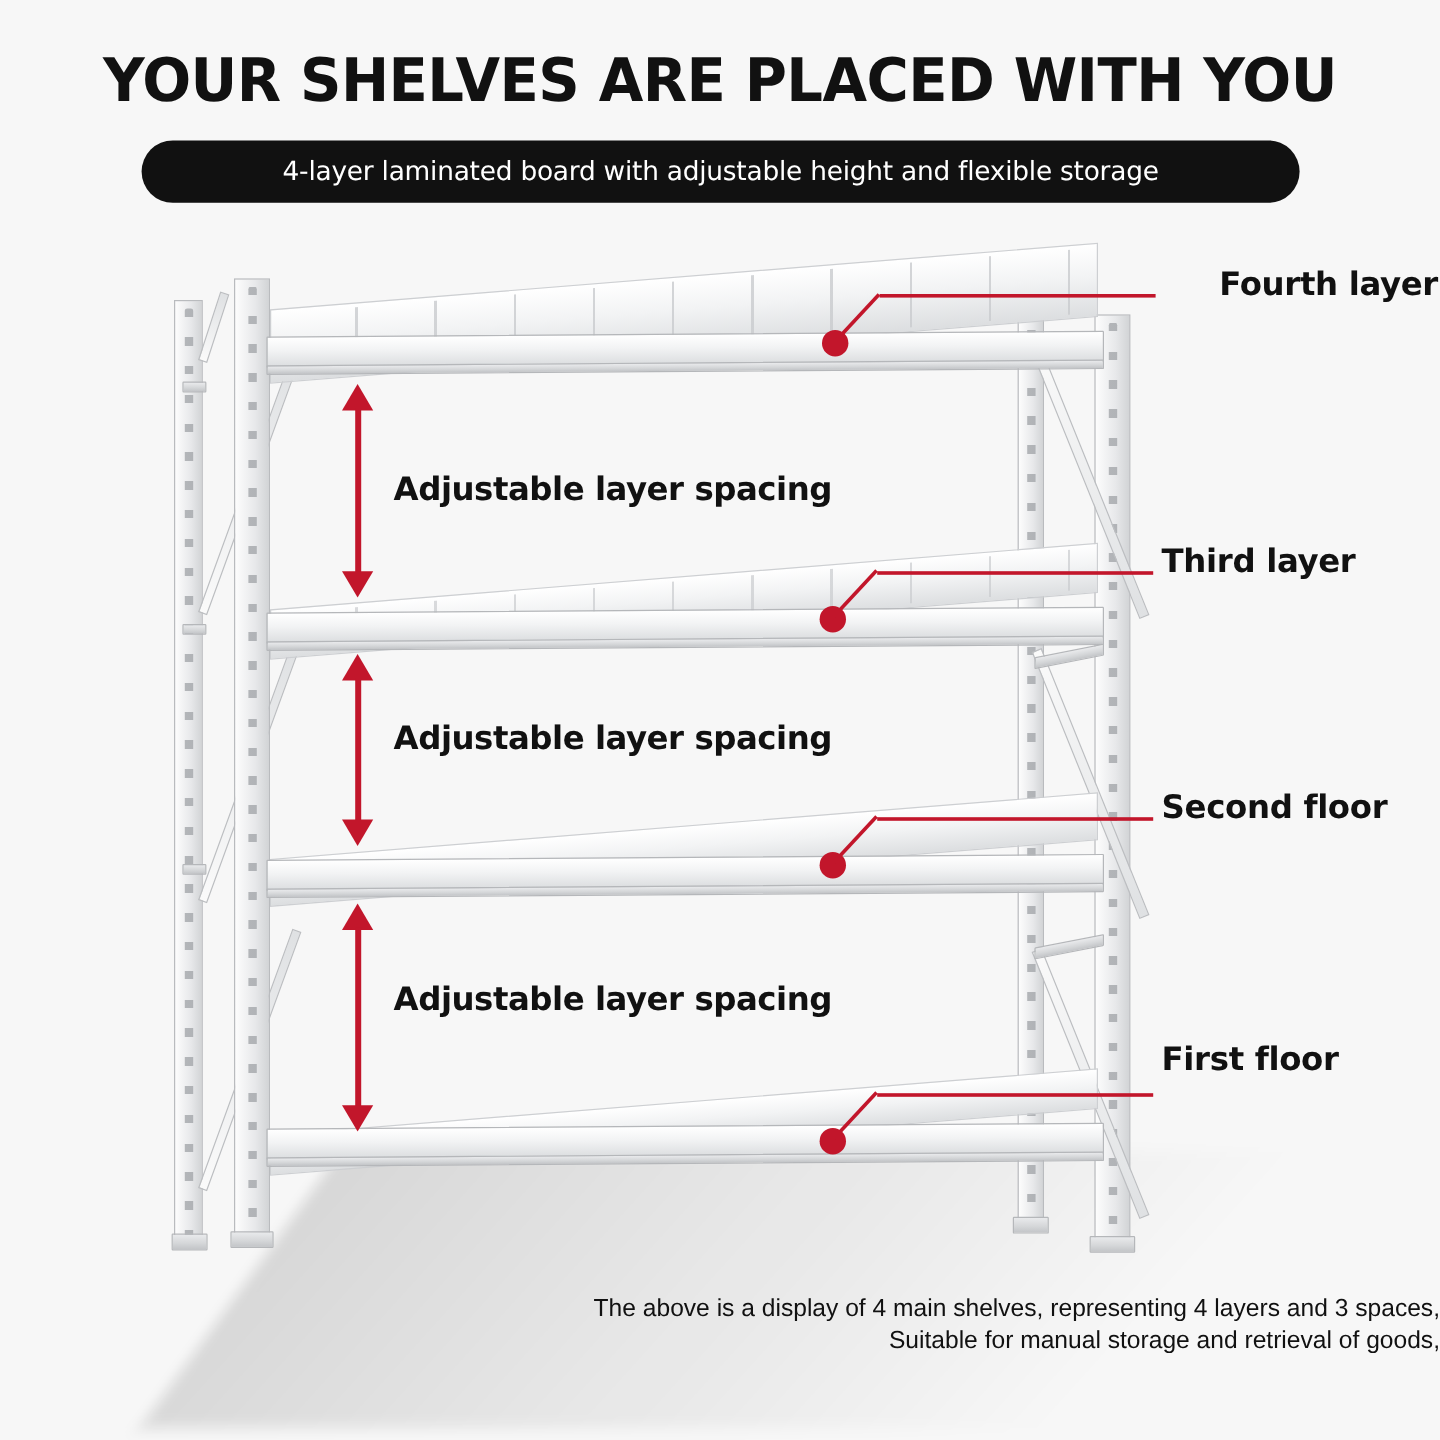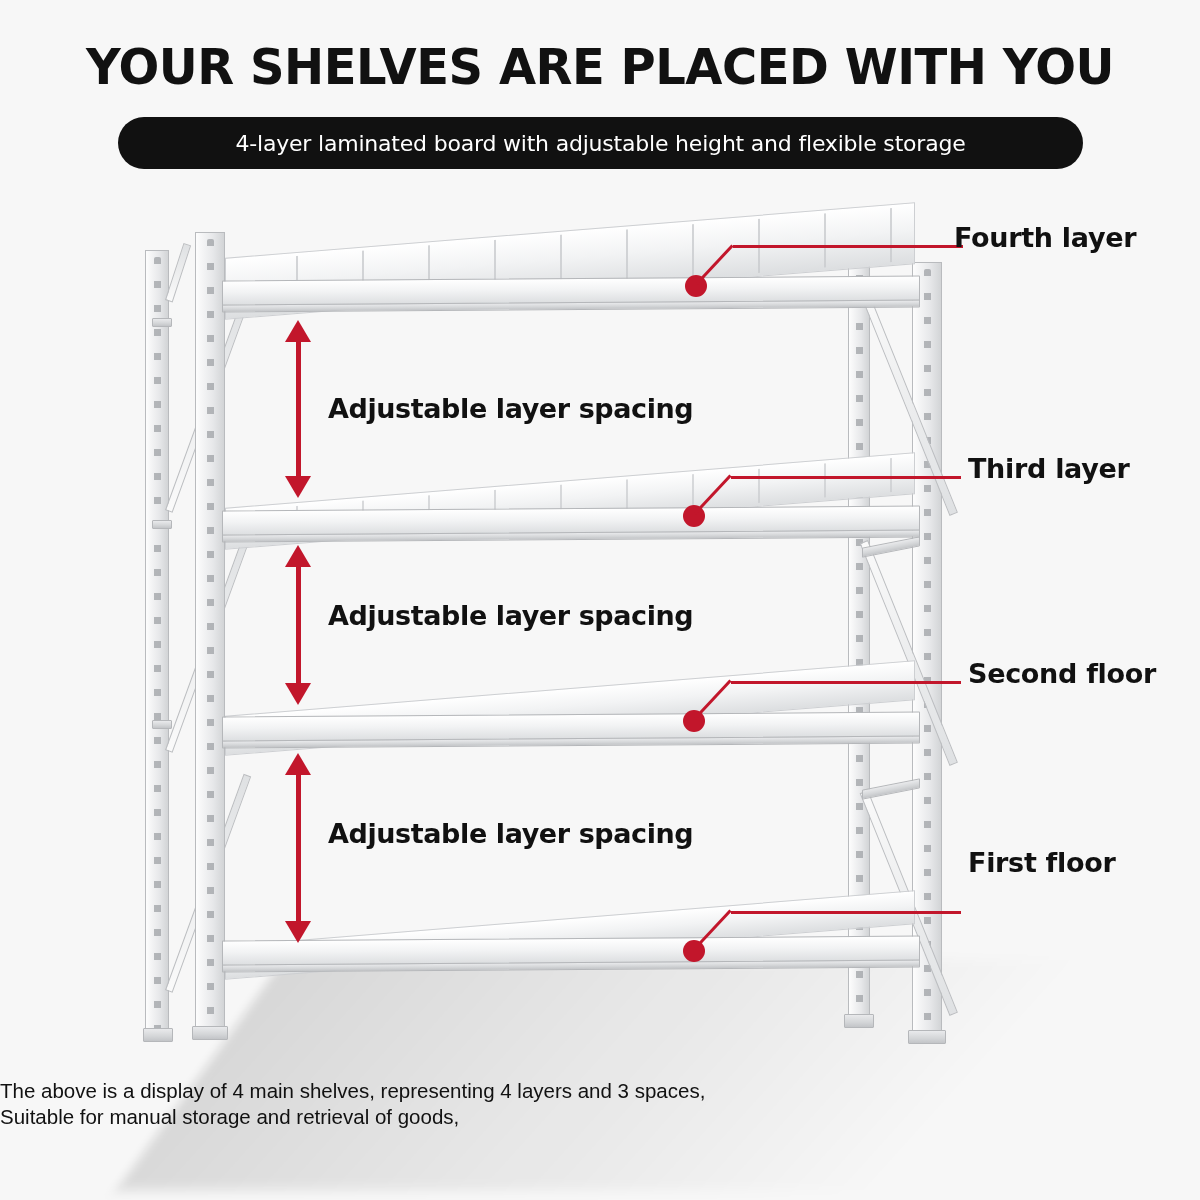--- a/index.html
+++ b/index.html
@@ -180,21 +180,21 @@
     white-space: nowrap;
     letter-spacing: -0.4px;
   }
 
   
   #footer {
     position: absolute;
     left: 0;
     top: 1078px;
     width: 1200px;
-    text-align: left;
+    text-align: right;
     font-family: "Liberation Sans", sans-serif;
     font-size: 20.5px;
     color: #111111;
     line-height: 25.5px;
   }
   #footer div { white-space: nowrap; }
 </style>
 </head>
 <body>
 
@@ -287,42 +287,42 @@
 
     <div class="beam metal-dark" style="left:143px; top:838px; width:30px; height:14px;"></div>
     <div class="beam metal-dark" style="left:192px; top:836px; width:36px; height:14px;"></div>
     <div class="beam metal-dark" style="left:908px; top:840px; width:38px; height:14px;"></div>
     <div class="beam metal-dark" style="left:844px; top:824px; width:30px; height:14px;"></div>
 
     <div>
       <div class="ann-dot" style="left:685px; top:85px;"></div>
       <div class="ann-diag" style="left:697px; top:92px; width:52px; transform:rotate(-47deg);"></div>
       <div class="ann-line" style="left:733px; top:55px; width:230px;"></div>
-      <div class="ann-label" style="left:954px; top:32px;text-align:center;">Fourth layer</div>
+      <div class="ann-label" style="left:1016px; top:32px;text-align:center;">Fourth layer</div>
     </div>
 
     <div>
       <div class="ann-dot" style="left:683px; top:315px;"></div>
       <div class="ann-diag" style="left:695px; top:322px; width:52px; transform:rotate(-47deg);"></div>
       <div class="ann-line" style="left:731px; top:286px; width:230px;"></div>
       <div class="ann-label" style="left:968px; top:263px;text-align:center;">Third layer</div>
     </div>
 
     <div>
       <div class="ann-dot" style="left:683px; top:520px;"></div>
       <div class="ann-diag" style="left:695px; top:527px; width:52px; transform:rotate(-47deg);"></div>
       <div class="ann-line" style="left:731px; top:491px; width:230px;"></div>
       <div class="ann-label" style="left:968px; top:468px;">Second floor</div>
     </div>
 
     <div>
       <div class="ann-dot" style="left:683px; top:750px;"></div>
       <div class="ann-diag" style="left:695px; top:757px; width:52px; transform:rotate(-47deg);"></div>
       <div class="ann-line" style="left:731px; top:721px; width:230px;"></div>
-      <div class="ann-label" style="left:968px; top:657px;">First floor</div>
+      <div class="ann-label" style="left:968px; top:678px;">First floor</div>
     </div>
 
     <div class="arrow-col" style="left:283px; top:130px; height:178px;">
       <div class="head up"></div>
       <div class="shaft" style="top:20px; bottom:20px;"></div>
       <div class="head down"></div>
     </div>
     <div class="spacing-label" style="left:328px; top:203px;">Adjustable layer spacing</div>
 
     <div class="arrow-col" style="left:283px; top:355px; height:160px;">

